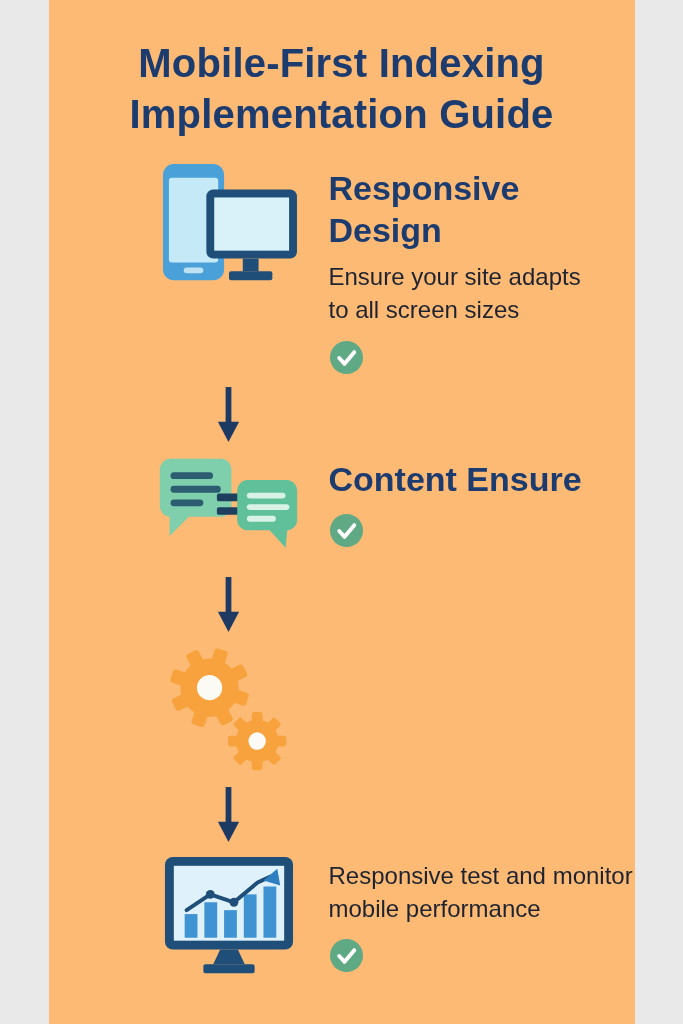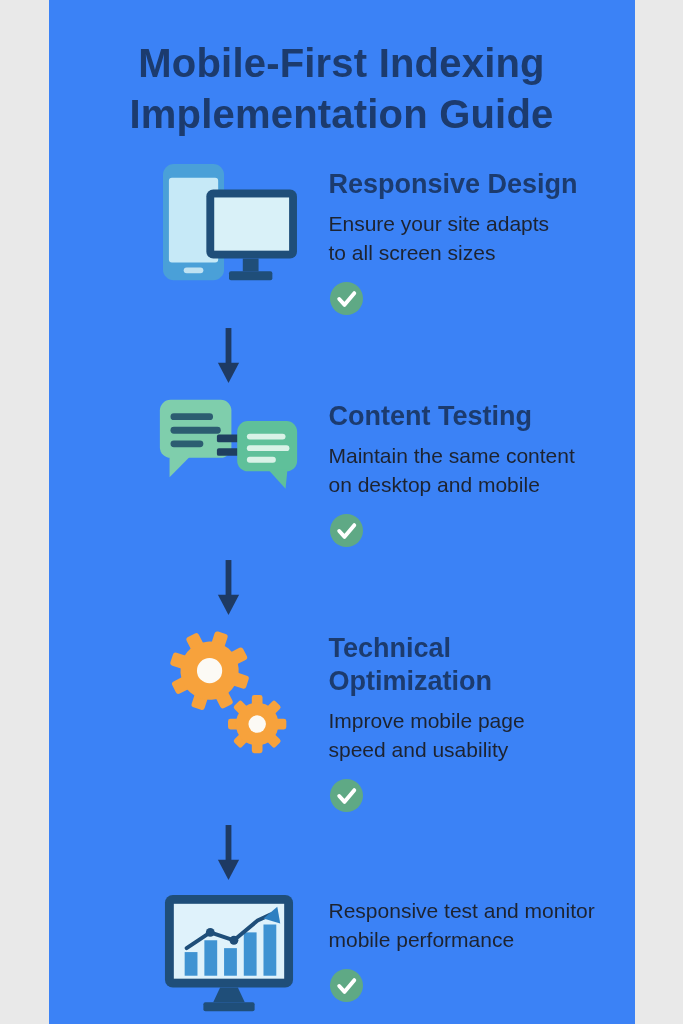--- a/index.html
+++ b/index.html
@@ -1,38 +1,38 @@
 <!DOCTYPE html>
 <html><head>
 <meta charset="utf-8">
 <style>
   * { margin:0; padding:0; box-sizing:border-box; }
   body { background:#e9e9e9; font-family:"Liberation Sans", sans-serif; }
   .page {
     width:586px; height:1024px; margin:0 auto; position:relative;
-    background:#3b82f6; overflow:hidden;
+    background:#fdba74; overflow:hidden;
   }
   .title {
     margin-top:38px; text-align:center;
     color:#1c3b6e; font-size:40px; font-weight:bold; line-height:1.28;
     white-space:pre-line; letter-spacing:0.2px;
   }
   .steps { margin-top:22px; }
   .step-row { display:flex; margin-left:80px; }
   .icon-cell {
     width:200px; flex:0 0 200px; display:flex;
     justify-content:center; align-items:flex-start;
   }
   .text-cell { width:360px; padding-top:6px; }
   .step-title {
-    color:#1c3b6e; font-size:27px; font-weight:bold; line-height:1.22;
+    color:#1c3b6e; font-size:34px; font-weight:bold; line-height:1.22;
     margin-bottom:9px; white-space:pre-line;
   }
   .step-desc {
-    color:#1d2330; font-size:21px; line-height:1.38;
+    color:#1d2330; font-size:24px; line-height:1.38;
     white-space:pre-line;
   }
   .check { margin-top:13px; }
   .arrow-row {
     margin-left:80px; width:200px; display:flex; justify-content:center;
     padding:8px 0 10px 0;
   }
 </style>
 </head>
 <body>
@@ -87,23 +87,21 @@
           <rect x="63" y="42" width="26" height="8" rx="2" fill="#1f3f5f"></rect>
           <rect x="63" y="56" width="26" height="8" rx="2" fill="#1f3f5f"></rect>
           <rect x="84" y="28" width="62" height="52" rx="11" fill="#5fc09a"></rect>
           <polygon points="116,78 136,78 134,98" fill="#5fc09a"></polygon>
           <rect x="94" y="41" width="40" height="6" rx="3" fill="#d9f2e7"></rect>
           <rect x="94" y="53" width="44" height="6" rx="3" fill="#d9f2e7"></rect>
           <rect x="94" y="65" width="30" height="6" rx="3" fill="#d9f2e7"></rect>
         </svg>
       </div>
       <div class="text-cell">
-        <div class="step-title">Content Testing</div>
-        <div class="step-desc">Maintain the same content
-on desktop and mobile</div>
+        <div class="step-title">Content Ensure</div>
         <div class="check">
           <svg viewBox="0 0 36 36" width="35" height="35">
             <circle cx="18" cy="18" r="17" fill="#5fa985"></circle>
             <path d="M10.5 18.5 L16 24.5 L26 12.5" fill="none" stroke="#ffffff" stroke-width="4" stroke-linecap="round" stroke-linejoin="round"></path>
           </svg>
         </div>
       </div>
     </div>
 
     <div class="arrow-row">
@@ -137,32 +135,20 @@
               <rect x="-5.5" y="-30" width="11" height="13" rx="2.5" transform="rotate(225)"></rect>
               <rect x="-5.5" y="-30" width="11" height="13" rx="2.5" transform="rotate(270)"></rect>
               <rect x="-5.5" y="-30" width="11" height="13" rx="2.5" transform="rotate(315)"></rect>
               <circle r="22"></circle>
             </g>
           </g>
           <circle cx="50" cy="46" r="13" fill="#fcfaf5"></circle>
           <circle cx="99" cy="101" r="9" fill="#fcfaf5"></circle>
         </svg>
       </div>
-      <div class="text-cell">
-        <div class="step-title">Technical
-Optimization</div>
-        <div class="step-desc">Improve mobile page
-speed and usability</div>
-        <div class="check">
-          <svg viewBox="0 0 36 36" width="35" height="35">
-            <circle cx="18" cy="18" r="17" fill="#5fa985"></circle>
-            <path d="M10.5 18.5 L16 24.5 L26 12.5" fill="none" stroke="#ffffff" stroke-width="4" stroke-linecap="round" stroke-linejoin="round"></path>
-          </svg>
-        </div>
-      </div>
     </div>
 
     <div class="arrow-row">
       <svg viewBox="0 0 28 58" width="27" height="56">
         <rect x="11" y="0" width="6" height="38" fill="#1e3a63"></rect>
         <polygon points="3,36 25,36 14,57" fill="#1e3a63"></polygon>
       </svg>
     </div>
 
     <div class="step-row">

